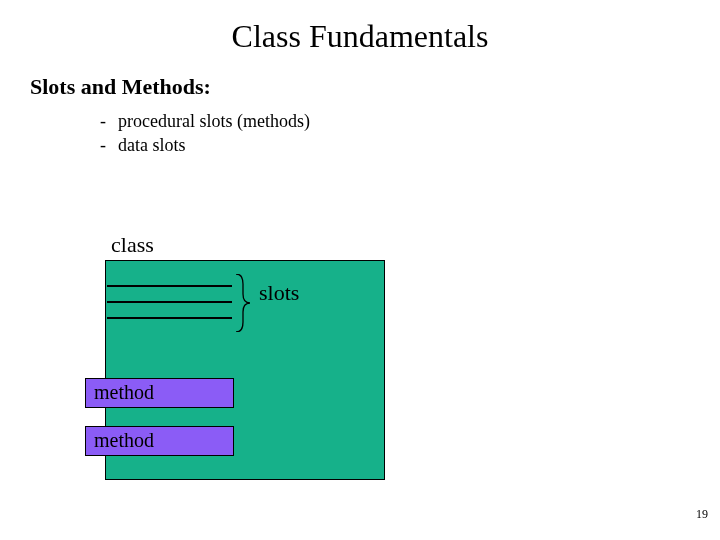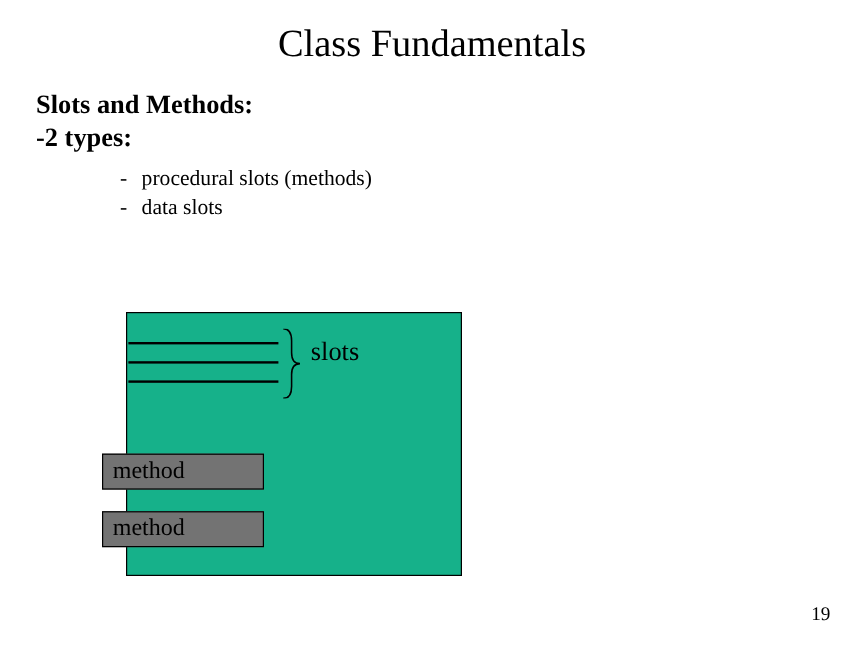--- a/index.html
+++ b/index.html
@@ -81,54 +81,54 @@
   .slots-label {
     position: absolute;
     left: 154px;
     top: 48px;
     font-size: 22px;
   }
   
   .method-box {
     position: absolute;
     left: -20px;
-    width: 135px;
+    width: 149px;
     height: 30px;
-    background: #737373;
+    background: #8b5cf6;
     border: 1.5px solid #000;
     box-sizing: border-box;
     font-size: 20px;
     padding-left: 8px;
     line-height: 27px;
   }
   .method-box.m1 { top: 146px; }
   .method-box.m2 { top: 194px; }
   .page-num {
     position: absolute;
-    right: 28px;
+    right: 12px;
     bottom: 18px;
-    font-size: 16px;
+    font-size: 12px;
   }
 </style>
 </head>
 <body>
 
 <div class="title">Class Fundamentals</div>
 
 <div class="subtitle">
   <div>Slots and Methods:</div>
-  <div>-2 types:</div>
 </div>
 
 <div class="bullets">
   <div><span class="dash">-</span><span>procedural slots (methods)</span></div>
   <div><span class="dash">-</span><span>data slots</span></div>
 </div>
 
 <div class="diagram">
+  <div class="class-label">class</div>
   <div class="class-box"></div>
 
   <div class="slot-line l1"></div>
   <div class="slot-line l2"></div>
   <div class="slot-line l3"></div>
 
   <div class="brace">
     <svg width="16" height="58" viewBox="0 0 16 58">
       <path d="M1 0 Q8 0 8 10 L8 20 Q8 29 15 29 Q8 29 8 38 L8 48 Q8 58 1 58" fill="none" stroke="#000" stroke-width="1.3"></path>
     </svg>

